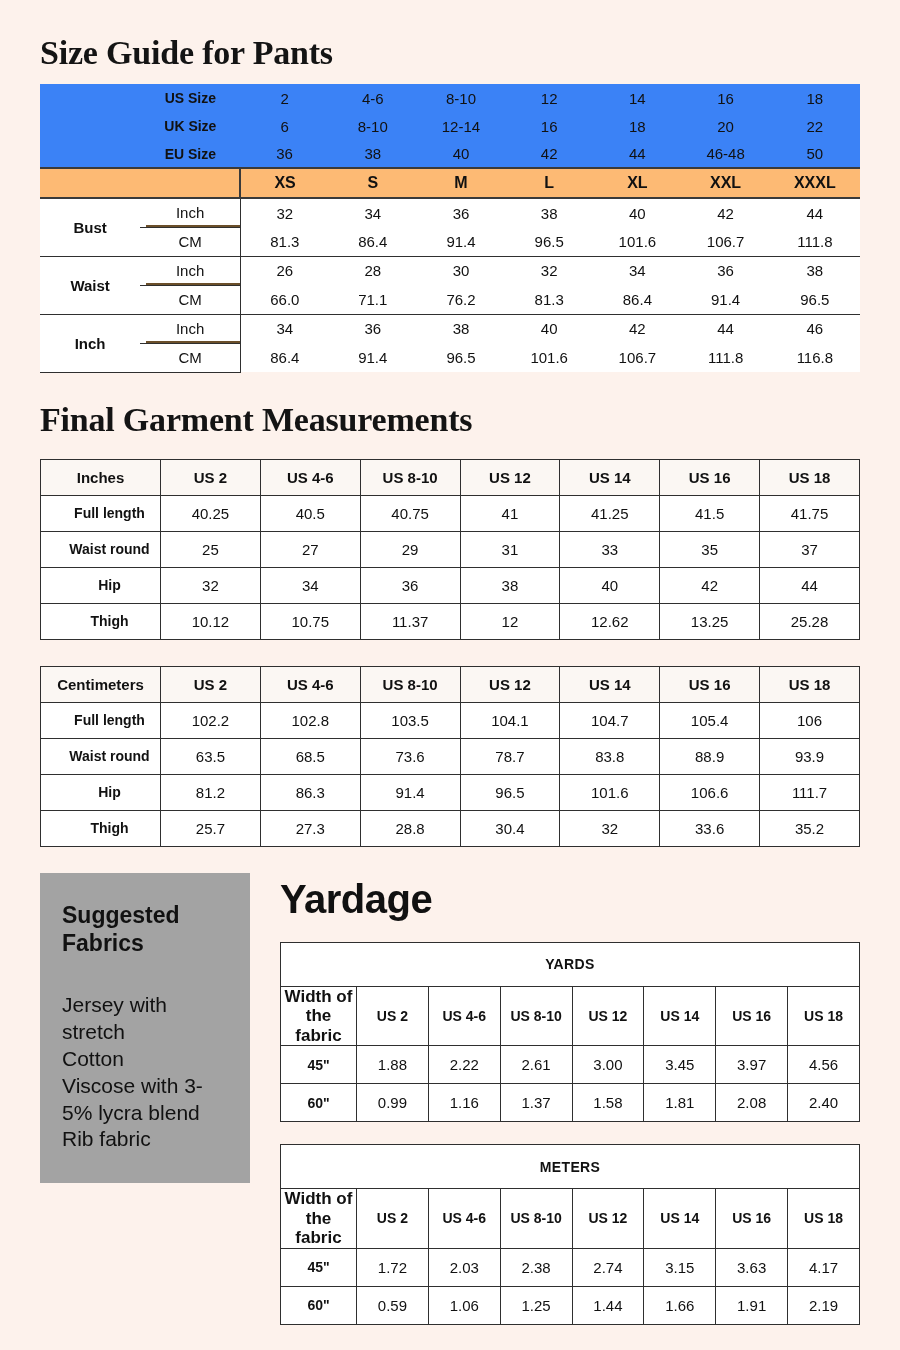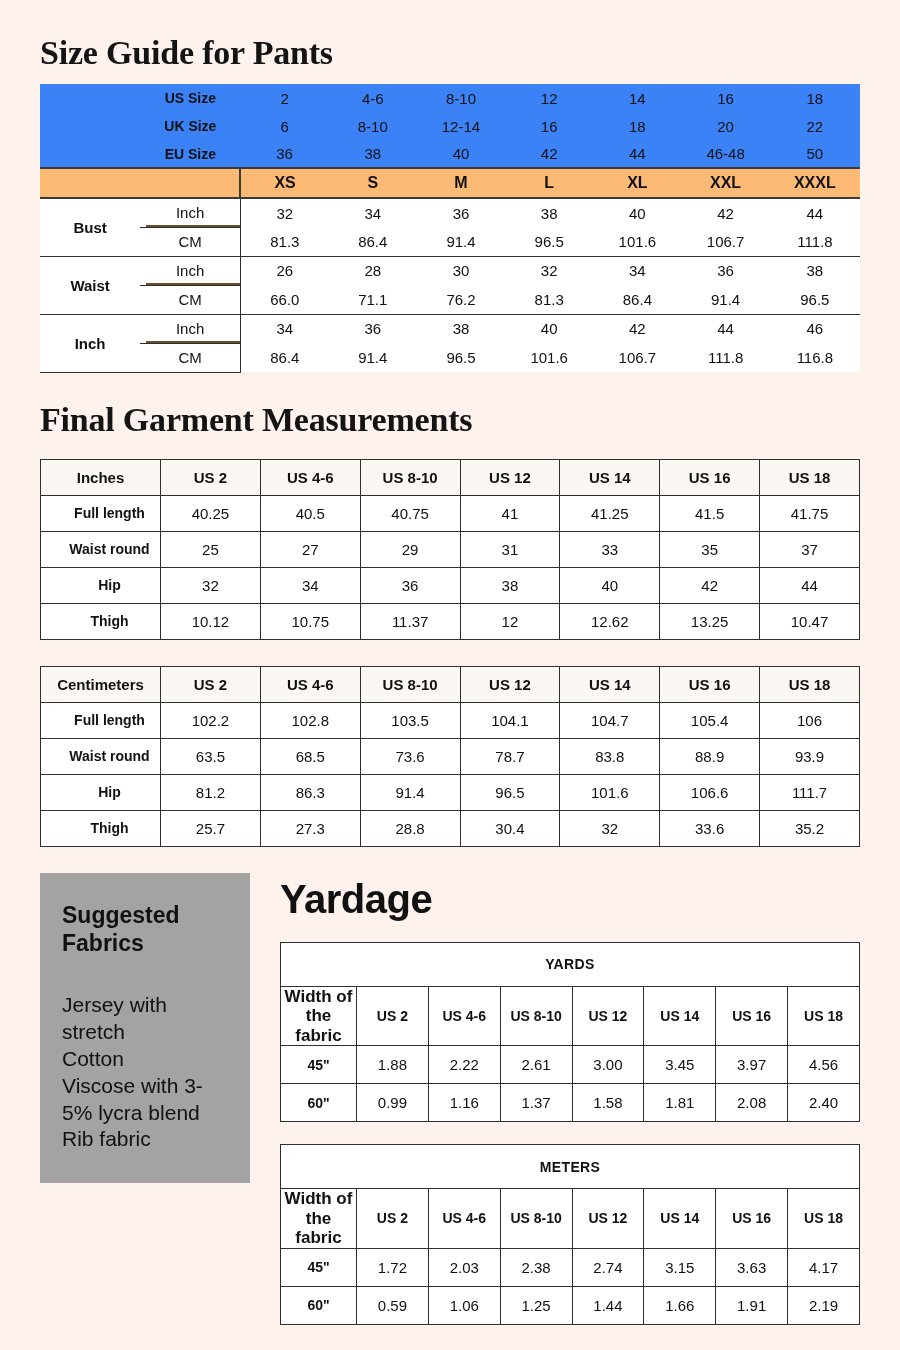--- a/index.html
+++ b/index.html
@@ -272,21 +272,21 @@
           <td>44</td>
         </tr>
         <tr>
           <td class="rowlabel">Thigh</td>
           <td>10.12</td>
           <td>10.75</td>
           <td>11.37</td>
           <td>12</td>
           <td>12.62</td>
           <td>13.25</td>
-          <td>10.47</td>
+          <td>25.28</td>
         </tr>
       </tbody>
   </table>
 
   <table class="gm">
     <colgroup>
       <col style="width:120px">
         <col>
         <col>
         <col>

